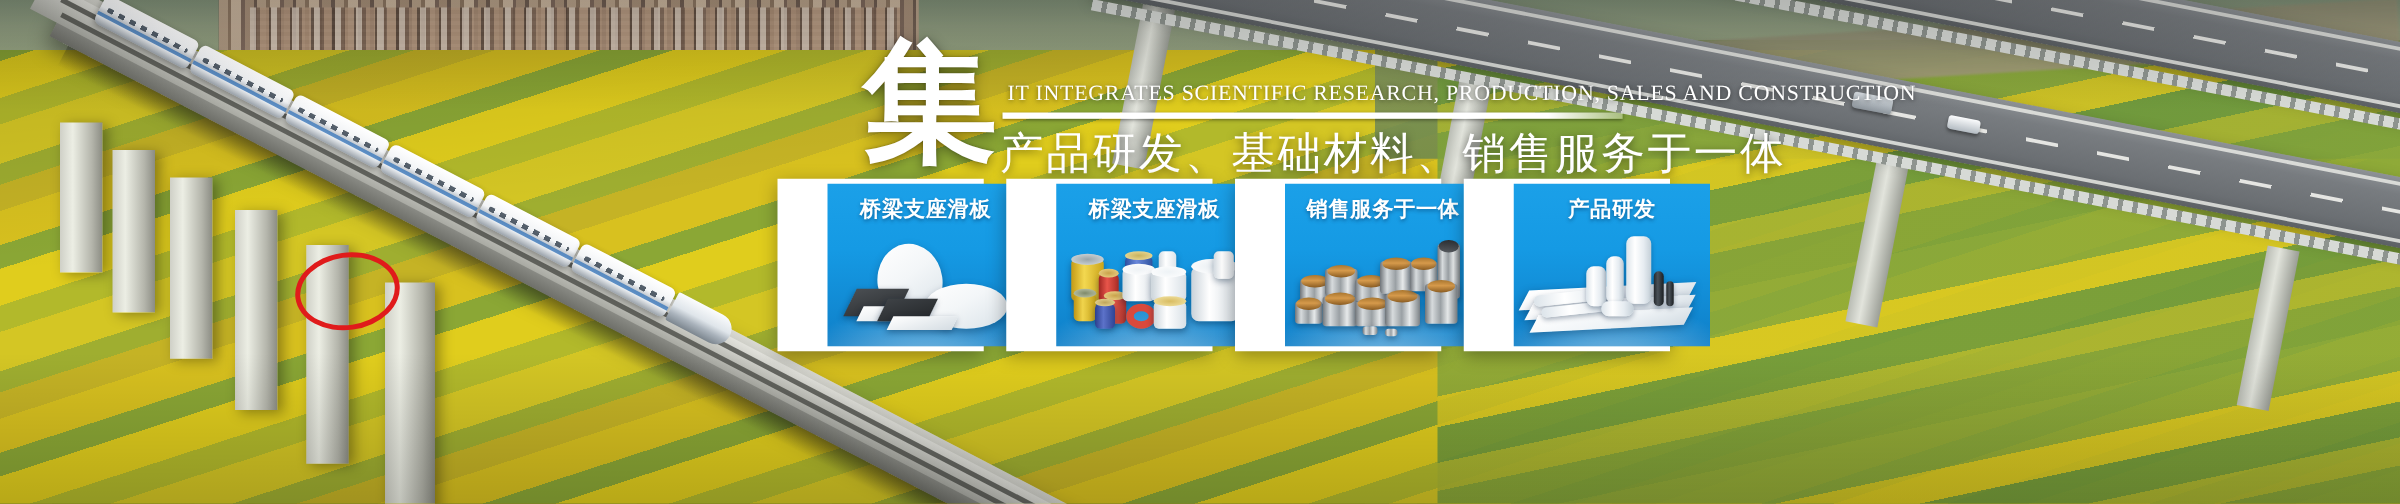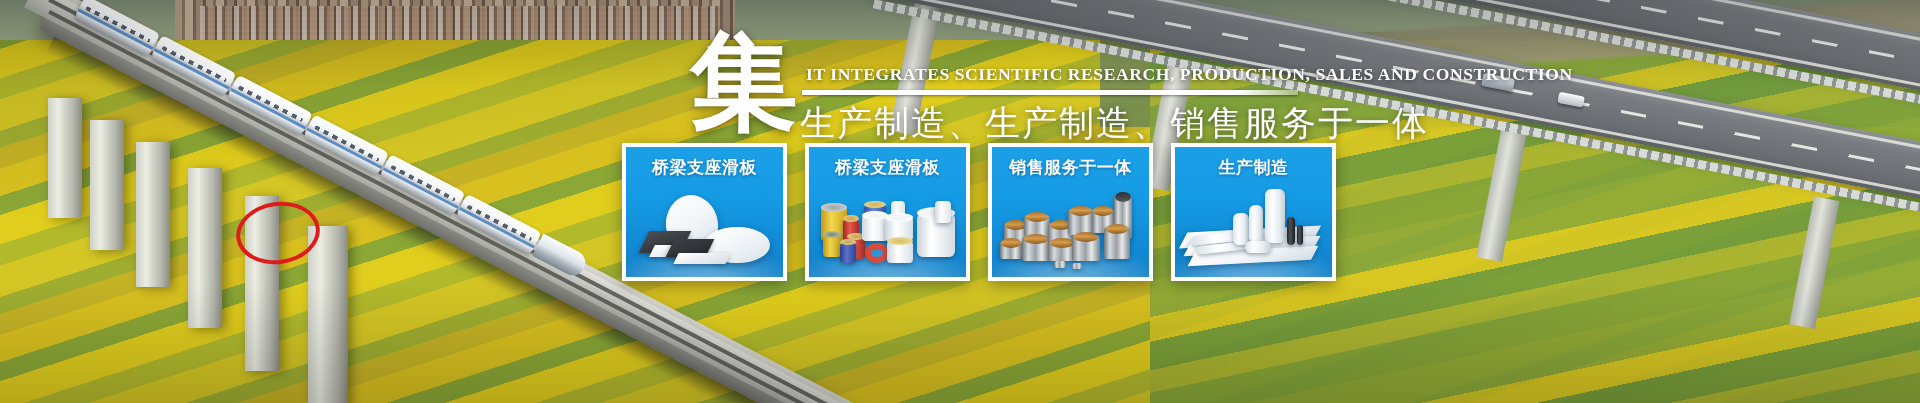--- a/index.html
+++ b/index.html
@@ -209,21 +209,21 @@
     position:absolute; left:0; top:0;
     font-family:"DejaVu Sans", sans-serif;
     font-size:108px; line-height:112px; font-weight:700;
     color:#ffffff;
     text-shadow:0 3px 10px rgba(0,0,0,.45), 0 0 2px rgba(0,0,0,.3);
     letter-spacing:0;
   }
   .eng-line{
     position:absolute; left:116px; top:38px;
     font-family:"Liberation Serif", serif;
-    font-size:17.5px; font-weight:700; letter-spacing:.6px;
+    font-size:17.5px; font-weight:400; letter-spacing:.6px;
     color:#ffffff;
     text-shadow:0 1px 4px rgba(0,0,0,.55);
     white-space:nowrap;
   }
   .rule{
     position:absolute; left:112px; top:64px; width:496px; height:5px;
     background:linear-gradient(90deg,#ffffff 0%,#ffffff 88%, rgba(255,255,255,.35) 100%);
     box-shadow:0 1px 3px rgba(0,0,0,.45);
   }
   .cn-line{
@@ -246,20 +246,21 @@
     padding:4px;
     box-shadow:0 4px 14px rgba(0,0,0,.35);
     cursor:pointer;
   }
   .card-inner{
     position:relative; width:100%; height:100%;
     background:
       radial-gradient(ellipse 120% 85% at 50% 118%, rgba(255,255,255,.55) 0%, rgba(255,255,255,0) 55%),
       linear-gradient(180deg,#1ba0e8 0%,#159ae4 40%,#0f7fc8 100%);
     overflow:hidden;
+    margin-left:36px;
   }
   .card-title{
     position:absolute; left:0; right:0; top:9px;
     text-align:center;
     font-family:"DejaVu Sans", sans-serif;
     font-size:17px; font-weight:700; color:#ffffff;
     letter-spacing:.5px;
     text-shadow:0 1px 3px rgba(0,40,80,.45);
   }
   .art{ position:absolute; left:0; right:0; bottom:4px; height:94px; }
@@ -383,21 +384,21 @@
 
     </div>
 
     <div class="grade"></div>
   </div>
 
   <div class="headline">
     <div class="big-char">集</div>
     <div class="eng-line">IT INTEGRATES SCIENTIFIC RESEARCH, PRODUCTION, SALES AND CONSTRUCTION</div>
     <div class="rule"></div>
-    <div class="cn-line">生产制造、生产制造、销售服务于一体</div>
+    <div class="cn-line">产品研发、基础材料、销售服务于一体</div>
   </div>
 
   <div class="cards">
 
     <div class="card">
       <div class="card-inner">
         <div class="card-title">桥梁支座滑板</div>
         <div class="art">
           <div class="disc" style="left:40px;top:16px;width:52px;height:60px;transform:rotate(-8deg);"></div>
           <div class="disc" style="left:78px;top:48px;width:66px;height:36px;"></div>
@@ -488,21 +489,21 @@
             <div class="bore"></div>
             </div>
           <div class="bush" style="left:62px;top:82px;width:12px;height:7px;"></div>
           <div class="bush" style="left:80px;top:84px;width:10px;height:6px;"></div>
         </div>
       </div>
     </div>
 
     <div class="card">
       <div class="card-inner">
-        <div class="card-title">生产制造</div>
+        <div class="card-title">产品研发</div>
         <div class="art">
           <div class="sheet" style="left:10px;top:50px;width:130px;height:16px;transform:skewX(-30deg) rotate(-3deg);"></div>
           <div class="sheet" style="left:14px;top:60px;width:126px;height:14px;transform:skewX(-30deg) rotate(-3deg);"></div>
           <div class="sheet" style="left:18px;top:70px;width:120px;height:14px;transform:skewX(-30deg) rotate(-3deg);"></div>
           <div class="rod" style="left:16px;top:54px;width:70px;height:9px;transform:rotate(-6deg);"></div>
           <div class="rod" style="left:22px;top:64px;width:64px;height:8px;transform:rotate(-6deg);"></div>
           <div class="rod" style="left:58px;top:34px;width:16px;height:32px;"></div>
           <div class="rod" style="left:74px;top:26px;width:14px;height:38px;"></div>
           <div class="rod" style="left:90px;top:10px;width:20px;height:54px;"></div>
           <div class="rod dark" style="left:112px;top:38px;width:8px;height:28px;"></div>

